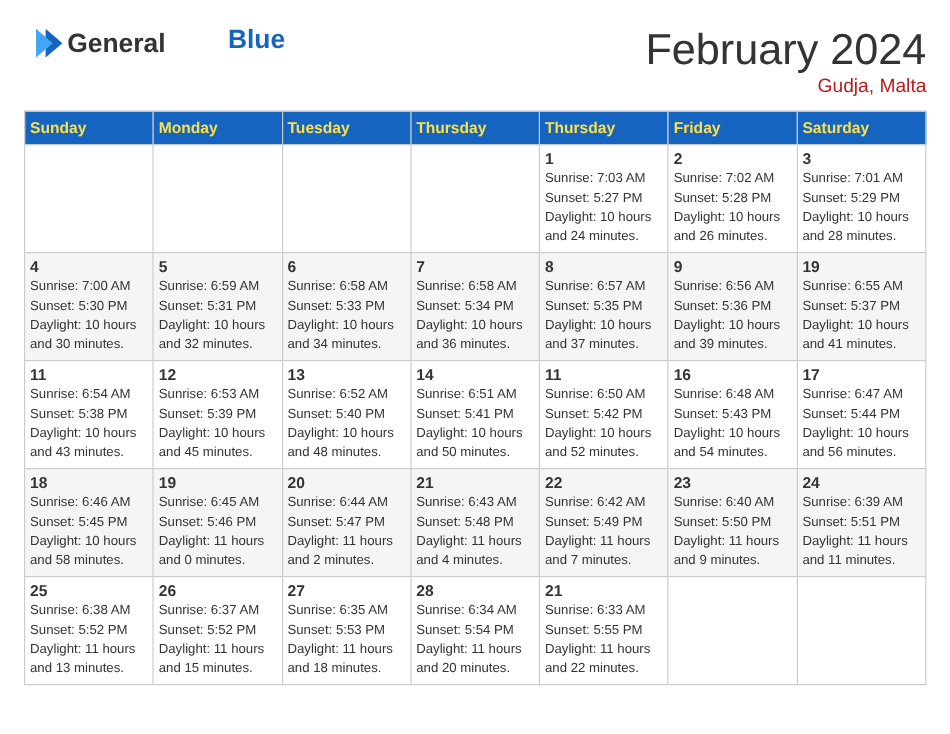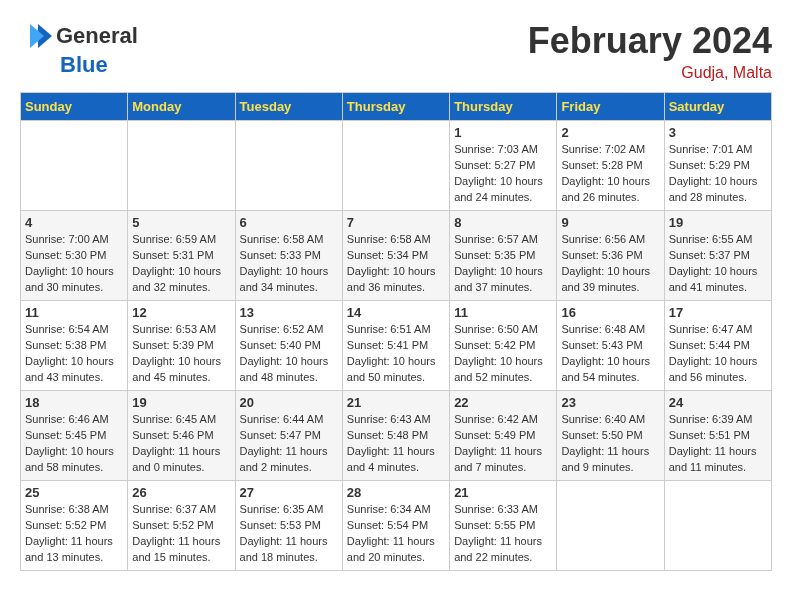--- a/index.html
+++ b/index.html
@@ -11,34 +11,34 @@
       padding: 20px;
     }
     .header {
       display: flex;
       justify-content: space-between;
       align-items: flex-start;
       margin-bottom: 10px;
     }
     .logo {
       display: flex;
-      flex-direction: column;
+      flex-direction: row;
       align-items: flex-start;
     }
     .logo-row {
       display: flex;
       align-items: center;
       gap: 4px;
     }
     .title-block {
       text-align: right;
     }
     .month-title {
       font-size: 36px;
-      font-weight: bold;
+      font-weight: normal;
       color: #333;
     }
     .location {
       font-size: 16px;
       color: #b91c1c;
       margin-top: 2px;
     }
     table {
       width: 100%;
       border-collapse: collapse;
@@ -82,21 +82,21 @@
 <div class="header">
   <div class="logo">
     <div class="logo-row">
       <svg width="32" height="32" viewBox="0 0 32 32">
         <rect x="0" y="0" width="32" height="32" fill="none"></rect>
         <polygon points="18,4 32,16 18,28" fill="#1565c0"></polygon>
         <polygon points="10,4 24,16 10,28" fill="#42a5f5"></polygon>
       </svg>
       <span style="font-size:22px;font-weight:bold;color:#333;">General</span>
     </div>
-    <span style="font-size:22px;font-weight:bold;color:#1565c0;margin-left:40px;">Blue</span>
+    <span style="font-size:22px;font-weight:bold;color:#1565c0;margin-left:52px;">Blue</span>
   </div>
   <div class="title-block">
     <div class="month-title">February 2024</div>
     <div class="location">Gudja, Malta</div>
   </div>
 </div>
 
 <table>
   <thead>
     <tr>

